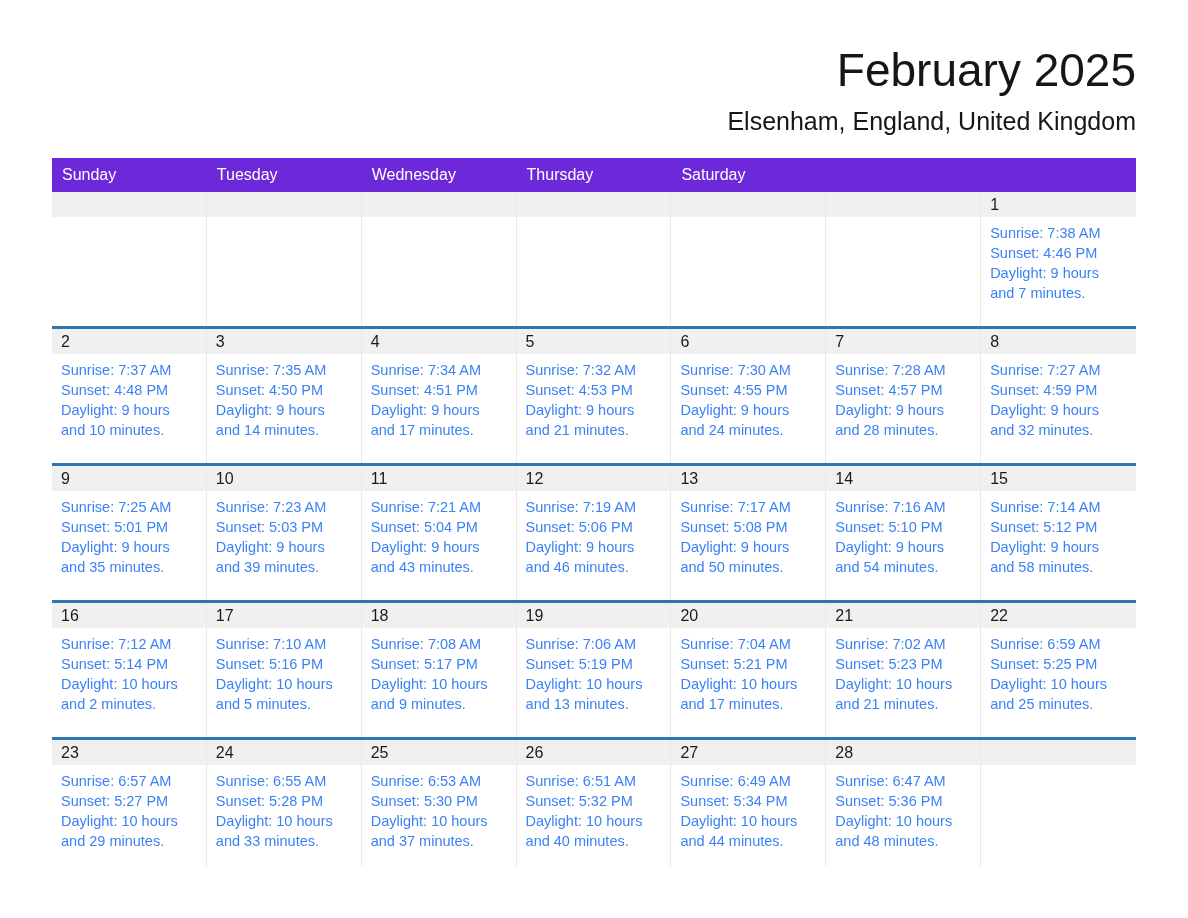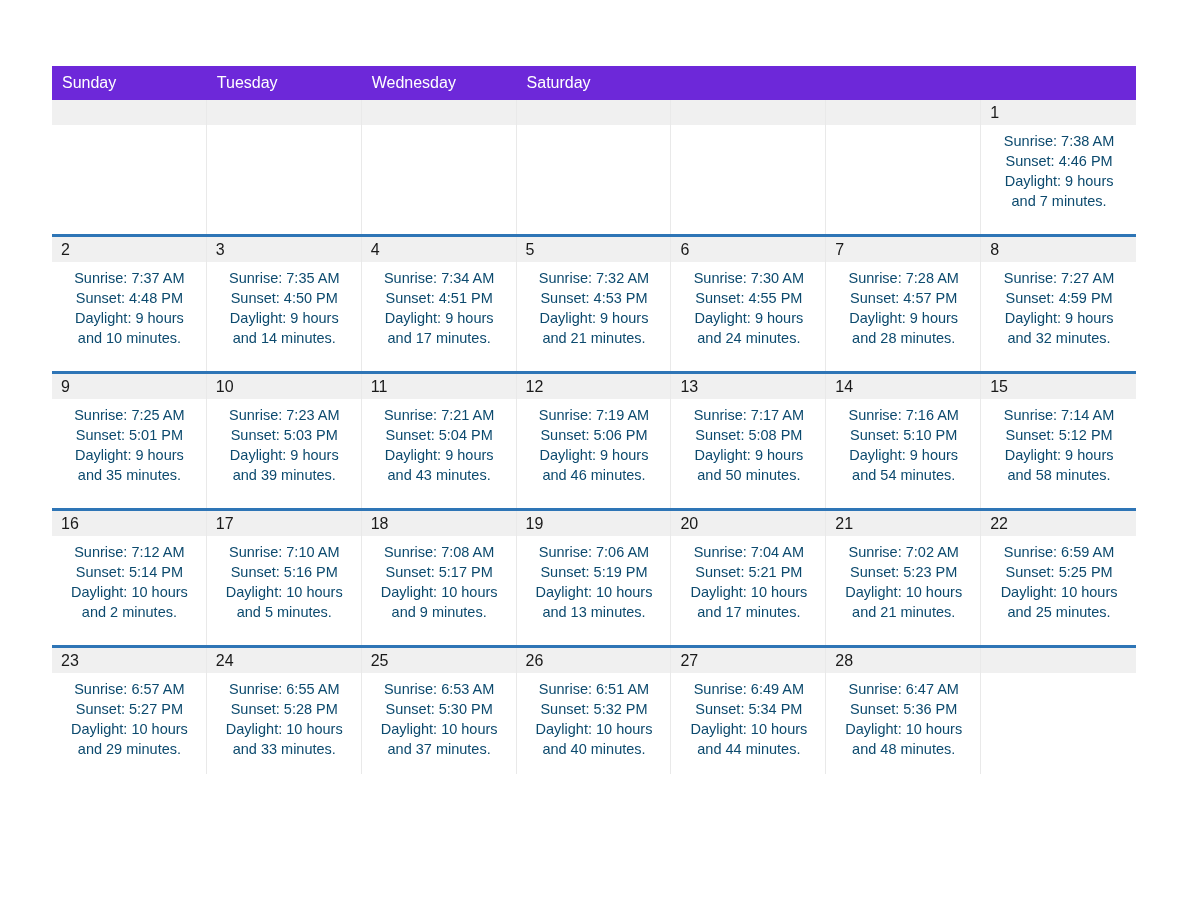--- a/index.html
+++ b/index.html
@@ -127,22 +127,21 @@
     padding: 2px 0 0 9px;
     box-sizing: border-box;
     font-size: 16px;
     color: #1a1a1a;
     line-height: 22px;
   }
   .day-body {
     padding: 6px 8px 0 9px;
     font-size: 14.5px;
     line-height: 20px;
-    color: #0c4a6e;
-    text-align: center;
+    color: #3b82f6;
   }
   .day-body div {
     white-space: nowrap;
   }
   .day-cell.empty .day-body {
     visibility: hidden;
   }
   .week-row-1 .day-cell { min-height: 134px; }
   .week-row-2 .day-cell,
   .week-row-3 .day-cell,
@@ -150,29 +149,34 @@
   .week-row-5 .day-cell { min-height: 126px; }
 </style>
 </head>
 <body>
 
 <div class="page">
 
   <div class="header">
 
 
+    <div class="titles">
+      <h1 class="cal-title">February 2025</h1>
+      <div class="cal-subtitle">Elsenham, England, United Kingdom</div>
+    </div>
 
   </div>
 
   <div class="calendar">
 
     <div class="weekday-row">
       <div class="weekday">Sunday</div>
       <div class="weekday">Tuesday</div>
       <div class="weekday">Wednesday</div>
+      <div class="weekday">Thursday</div>
       <div class="weekday">Saturday</div>
     </div>
 
     <div class="week week-row-1 first">
       <div class="day-cell empty">
         <div class="day-num-band"></div>
         <div class="day-body">
           <div></div>
           <div></div>
           <div></div>

